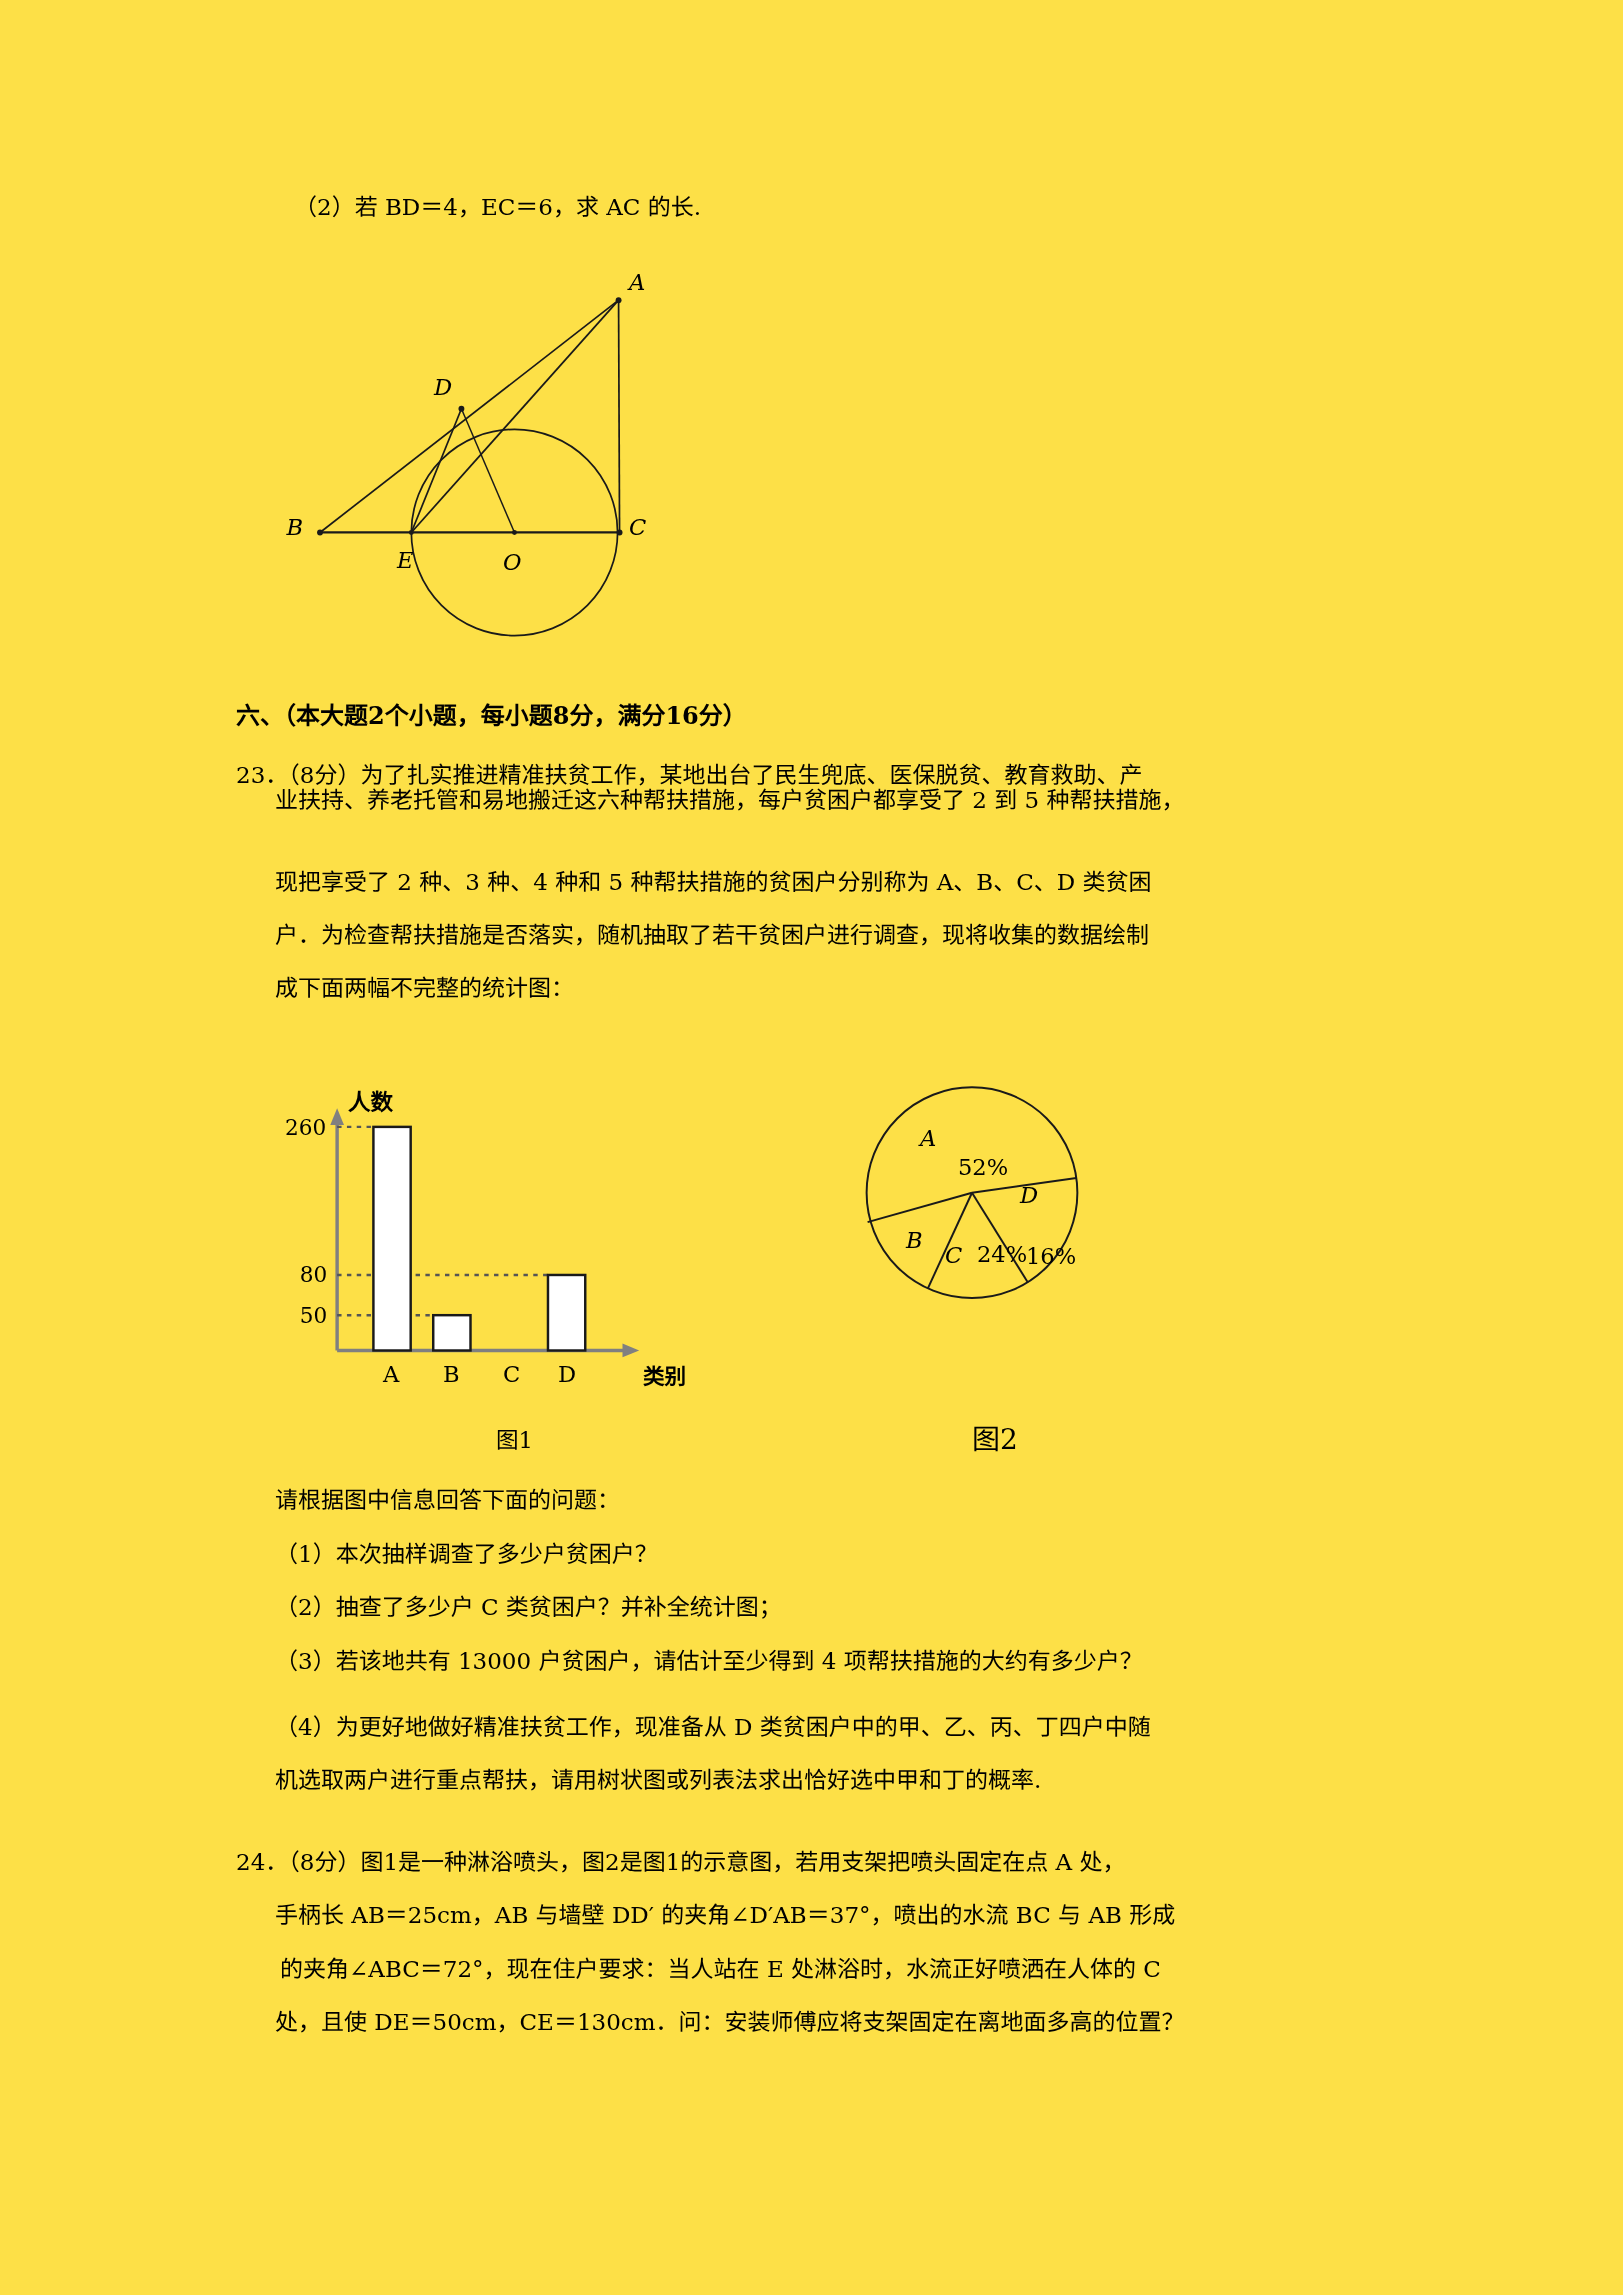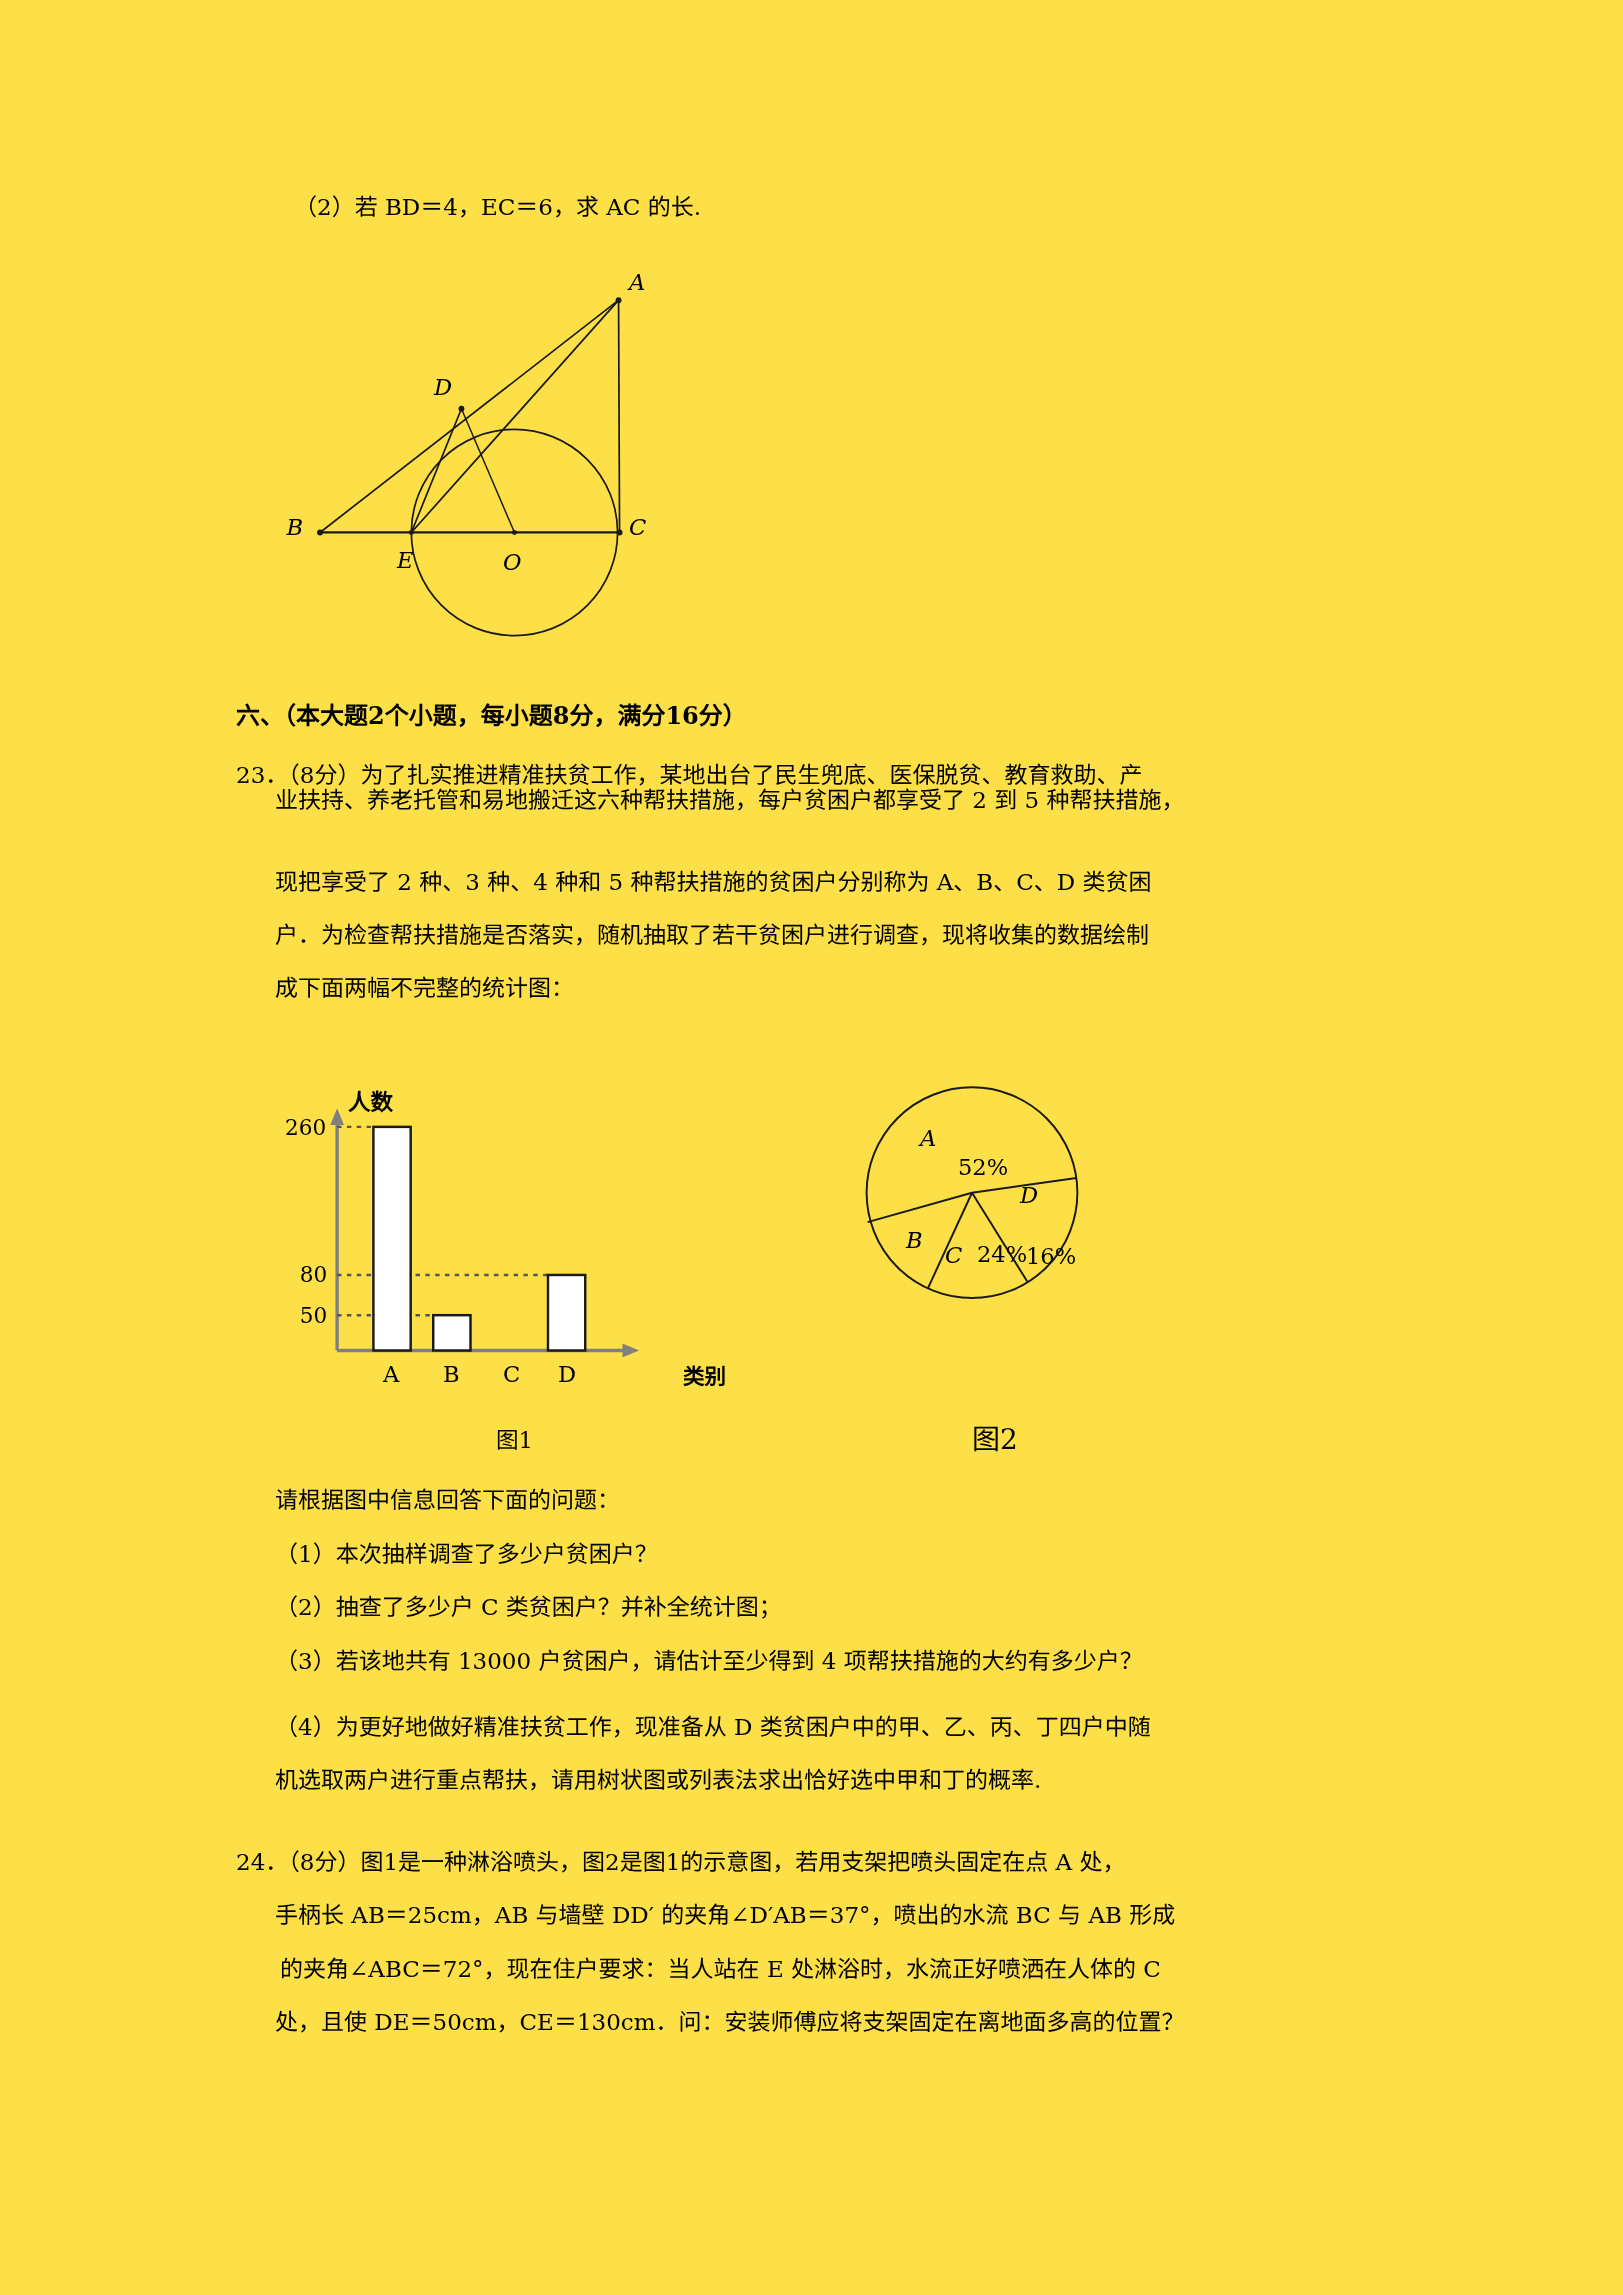--- a/index.html
+++ b/index.html
@@ -125,21 +125,21 @@
 
     <div class="fig-caption" style="left:0px; top:45px; font-size:21.6px;">260</div>
     <div class="fig-caption" style="left:14.7px; top:192px; font-size:21.6px;">80</div>
     <div class="fig-caption" style="left:14.7px; top:233px; font-size:21.6px;">50</div>
 
     <div class="fig-caption" style="left:98px; top:291px; font-size:22.6px;">A</div>
     <div class="fig-caption" style="left:158px; top:291px; font-size:22.6px;">B</div>
     <div class="fig-caption" style="left:218px; top:291px; font-size:22.6px;">C</div>
     <div class="fig-caption" style="left:273px; top:291px; font-size:22.6px;">D</div>
 
-    <div class="fig-caption cn bold" style="left:358px; top:289px; font-size:21.6px;margin-left:40px;">类别</div>
+    <div class="fig-caption cn bold" style="left:358px; top:289px; font-size:21.6px;">类别</div>
 
     <div class="fig-caption cn" style="left:211px; top:352px; font-size:22.6px;">图1</div>
   </div>
 
   <div class="fig" style="left:810px; top:1080px; width:373px; height:397px;">
     <svg width="373" height="397" viewBox="0 0 760 810" xmlns="http://www.w3.org/2000/svg">
 
       <circle cx="330" cy="230" r="215" fill="none" stroke="#1a1a1a" stroke-width="4"></circle>
 
       <line x1="330" y1="230" x2="543" y2="200" stroke="#1a1a1a" stroke-width="4"></line>

